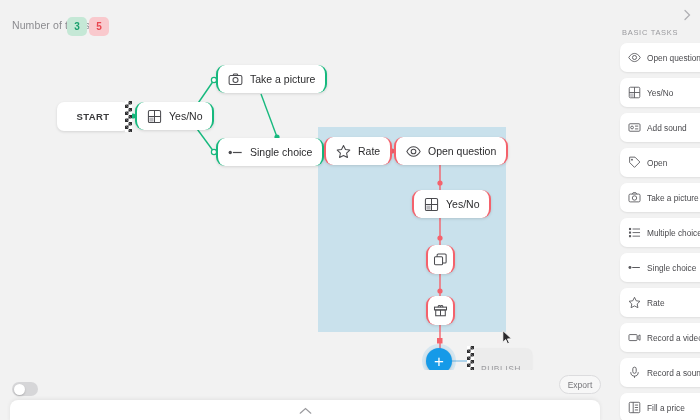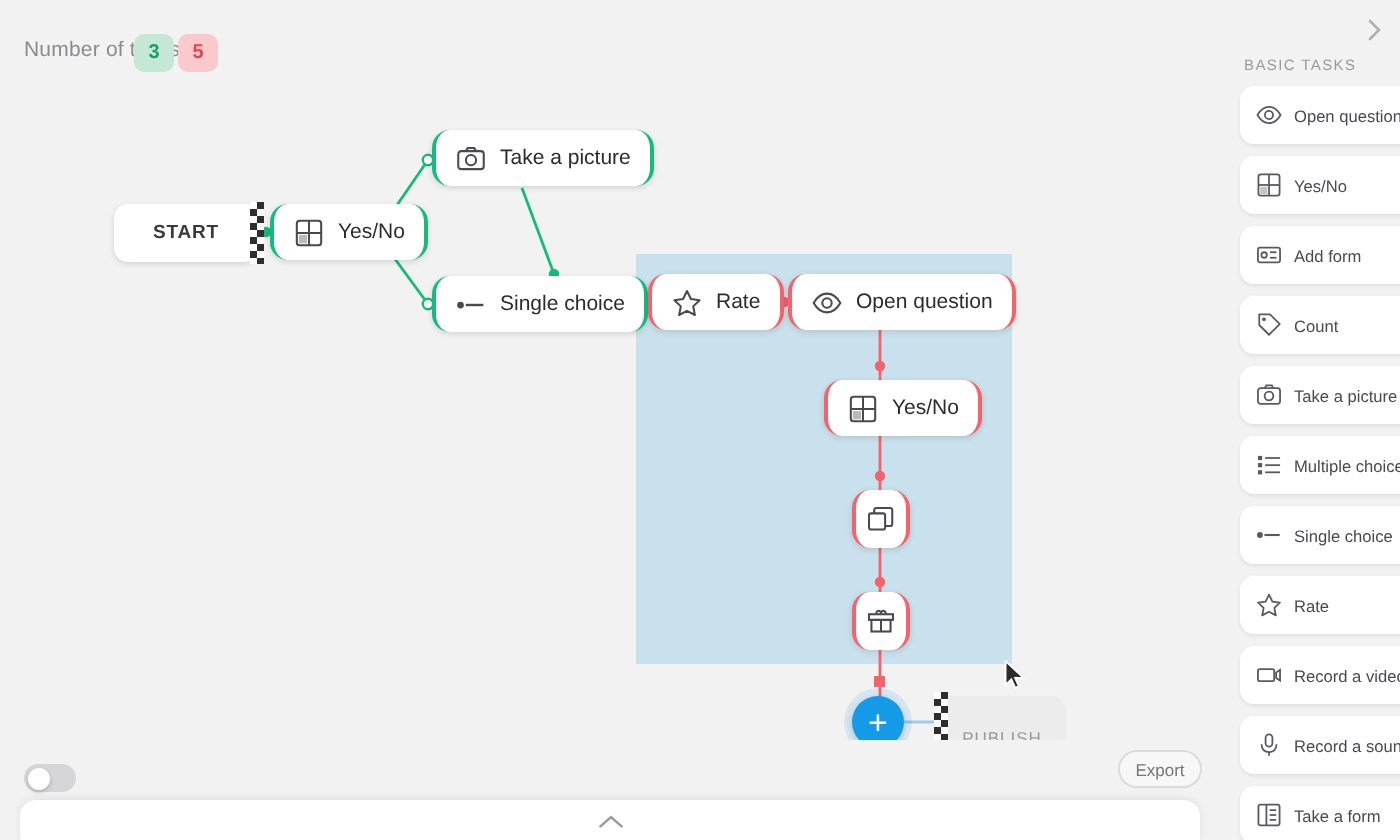--- a/index.html
+++ b/index.html
@@ -301,29 +301,29 @@
         <span>Yes/No</span>
       </div>
 
       <div class="sb-item">
         <svg class="sb-ico" viewBox="0 0 16 16">
           <rect x="1.2" y="3.4" width="13.6" height="9.2" rx="1.3" fill="none" stroke="#5a5a5e" stroke-width="1.1"></rect>
           <circle cx="5" cy="8" r="1.7" fill="none" stroke="#5a5a5e" stroke-width="1.1"></circle>
           <line x1="8.6" y1="6.3" x2="12.6" y2="6.3" stroke="#5a5a5e" stroke-width="1.1"></line>
           <line x1="8.6" y1="9.7" x2="12.6" y2="9.7" stroke="#5a5a5e" stroke-width="1.1"></line>
         </svg>
-        <span>Add form</span>
+        <span>Add sound</span>
       </div>
 
       <div class="sb-item">
         <svg class="sb-ico" viewBox="0 0 16 16">
           <path d="M8.6 1.4 L14.6 7.4 L8 14 L2 8 L2 1.4 Z" fill="none" stroke="#5a5a5e" stroke-width="1.1" stroke-linejoin="round"></path>
           <circle cx="4.9" cy="4.5" r="1.15" fill="#5a5a5e"></circle>
         </svg>
-        <span>Count</span>
+        <span>Open</span>
       </div>
 
       <div class="sb-item">
         <svg class="sb-ico" viewBox="0 0 16 16">
           <rect x="1.2" y="3.8" width="13.6" height="9.6" rx="1.6" fill="none" stroke="#5a5a5e" stroke-width="1.1"></rect>
           <path d="M5.3 3.8 L6.3 2.1 L9.7 2.1 L10.7 3.8" fill="none" stroke="#5a5a5e" stroke-width="1.1"></path>
           <circle cx="8" cy="8.6" r="2.7" fill="none" stroke="#5a5a5e" stroke-width="1.1"></circle>
         </svg>
         <span>Take a picture</span>
       </div>
@@ -373,19 +373,19 @@
       </div>
 
       <div class="sb-item">
         <svg class="sb-ico" viewBox="0 0 16 16">
           <rect x="1.5" y="1.6" width="13" height="12.8" rx="1.3" fill="none" stroke="#5a5a5e" stroke-width="1.1"></rect>
           <line x1="6.4" y1="1.6" x2="6.4" y2="14.4" stroke="#5a5a5e" stroke-width="1.1"></line>
           <line x1="8.4" y1="5" x2="12.4" y2="5" stroke="#5a5a5e" stroke-width="1.1"></line>
           <line x1="8.4" y1="8" x2="12.4" y2="8" stroke="#5a5a5e" stroke-width="1.1"></line>
           <line x1="8.4" y1="11" x2="12.4" y2="11" stroke="#5a5a5e" stroke-width="1.1"></line>
         </svg>
-        <span>Take a form</span>
+        <span>Fill a price</span>
       </div>
 
     </div>
   </div>
 
 </div>
 
 </body></html>

